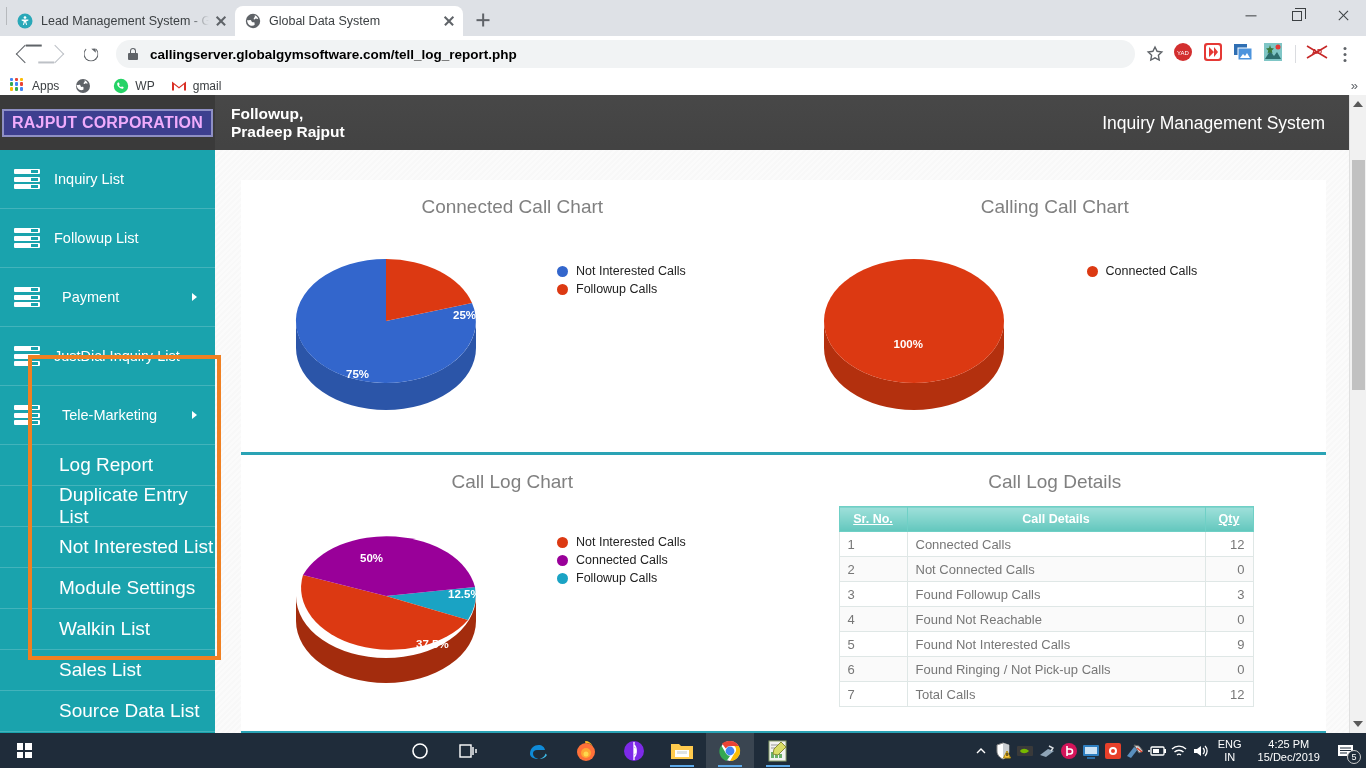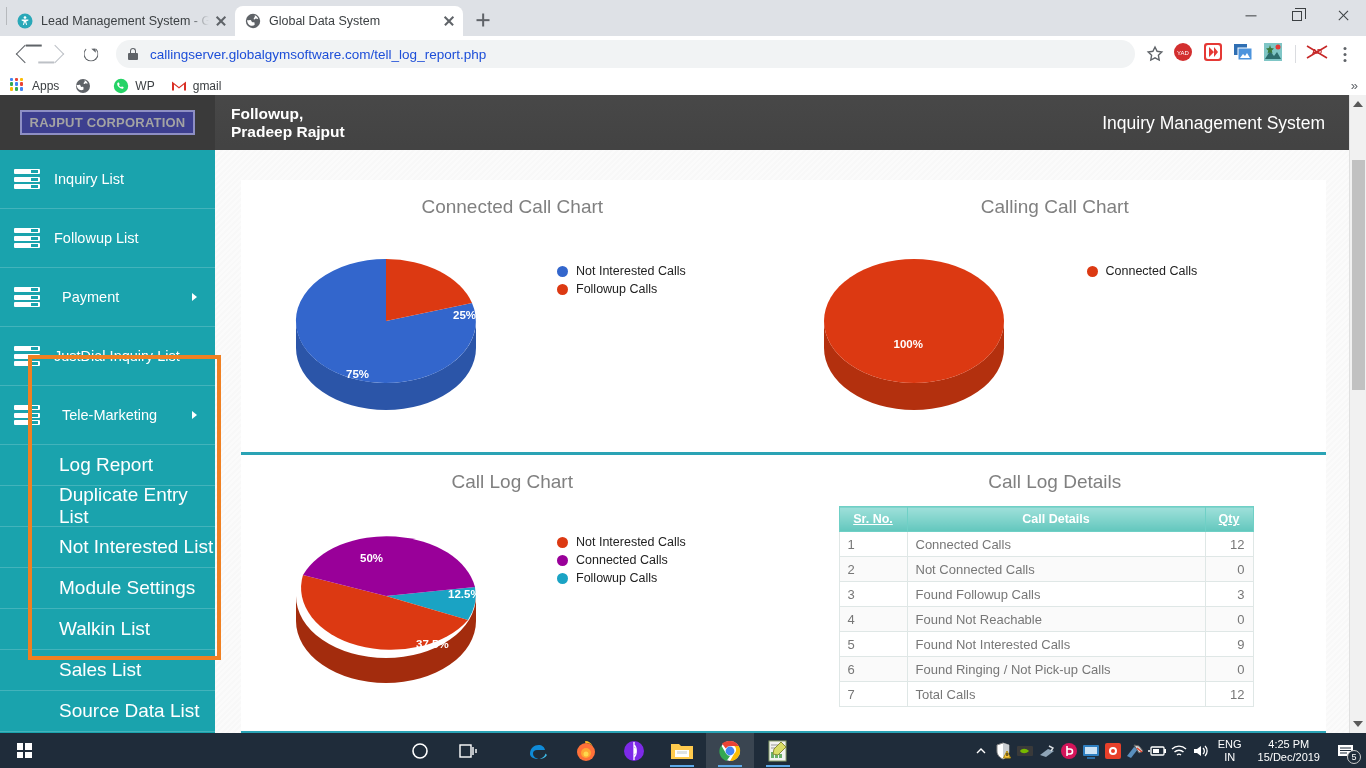--- a/index.html
+++ b/index.html
@@ -78,21 +78,21 @@
                    border-bottom-color:#5f6368; transform:rotate(40deg); }
 
   .omnibox {
     flex:1 1 auto; height:28px; background:#f1f3f4; border-radius:14px;
     display:flex; align-items:center; padding:0 10px; margin:0 6px;
   }
   .lock { width:14px; height:14px; position:relative; margin-right:10px; flex:0 0 14px; }
   .lock-body { position:absolute; bottom:1px; left:2px; width:10px; height:7px; background:#5f6368; border-radius:1px; }
   .lock-shackle { position:absolute; top:1px; left:4px; width:6px; height:6px;
                   border:1.5px solid #5f6368; border-bottom:none; border-radius:3px 3px 0 0; }
-  .url { font-size:13.5px; color:#1d4ed8; white-space:nowrap; }
+  .url { font-size:13.5px; color:#000000; white-space:nowrap;font-weight:bold; }
   .star { width:28px; height:28px; position:relative; flex:0 0 28px; }
   .ext { width:28px; height:28px; flex:0 0 28px; position:relative; margin-left:2px; }
   .kebab { width:26px; height:28px; flex:0 0 26px; position:relative; }
   .kebab i { position:absolute; left:50%; width:3px; height:3px; border-radius:50%;
              background:#5f6368; transform:translateX(-50%); }
   .kebab i:nth-child(1){top:7px;} .kebab i:nth-child(2){top:13px;} .kebab i:nth-child(3){top:19px;}
   .tbsep { width:1px; height:18px; background:#dadce0; margin:0 6px; flex:0 0 1px; }
 
   .bookmarks { height:28px; background:#fff; display:flex; align-items:center;
                padding:0 10px; position:relative; border-bottom:1px solid #d9dadb; }
@@ -103,21 +103,21 @@
   .chev { position:absolute; right:8px; font-size:13px; color:#5f6368; }
 
   
   .page { position:absolute; left:0; top:95px; width:1366px; height:638px; background:#fff; overflow:hidden; }
   .page-inner { position:absolute; left:0; top:0; width:1349px; height:638px; }
 
   .apphead { height:55px; background:#444444; display:flex; align-items:center; position:relative;
              background-image: linear-gradient(rgba(255,255,255,.02),rgba(0,0,0,.02)); }
   .brandbox { width:215px; height:55px; background:#3a3a3a; display:flex; align-items:center;
               justify-content:center; flex:0 0 215px; }
-  .brand { border:2px solid #8e8fc4; background:#3d3f8f; color:#a3a3a3; font-size:13px;
+  .brand { border:2px solid #8e8fc4; background:#3d3f8f; color:#f0abfc; font-size:16px;
            font-weight:bold; padding:3px 8px; letter-spacing:0.2px; }
   .welcome { color:#fff; font-size:15.5px; font-weight:bold; line-height:18px; margin-left:16px;
              white-space:nowrap; }
   .gsearch { width:313px; height:28px; background:#fff; border:1px solid #cccccc; margin-left:28px;
              display:flex; align-items:center; padding:0 8px; }
   .gsearch span { color:#999; font-size:13px; }
   .ims { position:absolute; right:24px; top:50%; transform:translateY(-50%);
          color:#fff; font-size:17.5px; }
 
   .body-wrap { display:flex; height:603px; }

